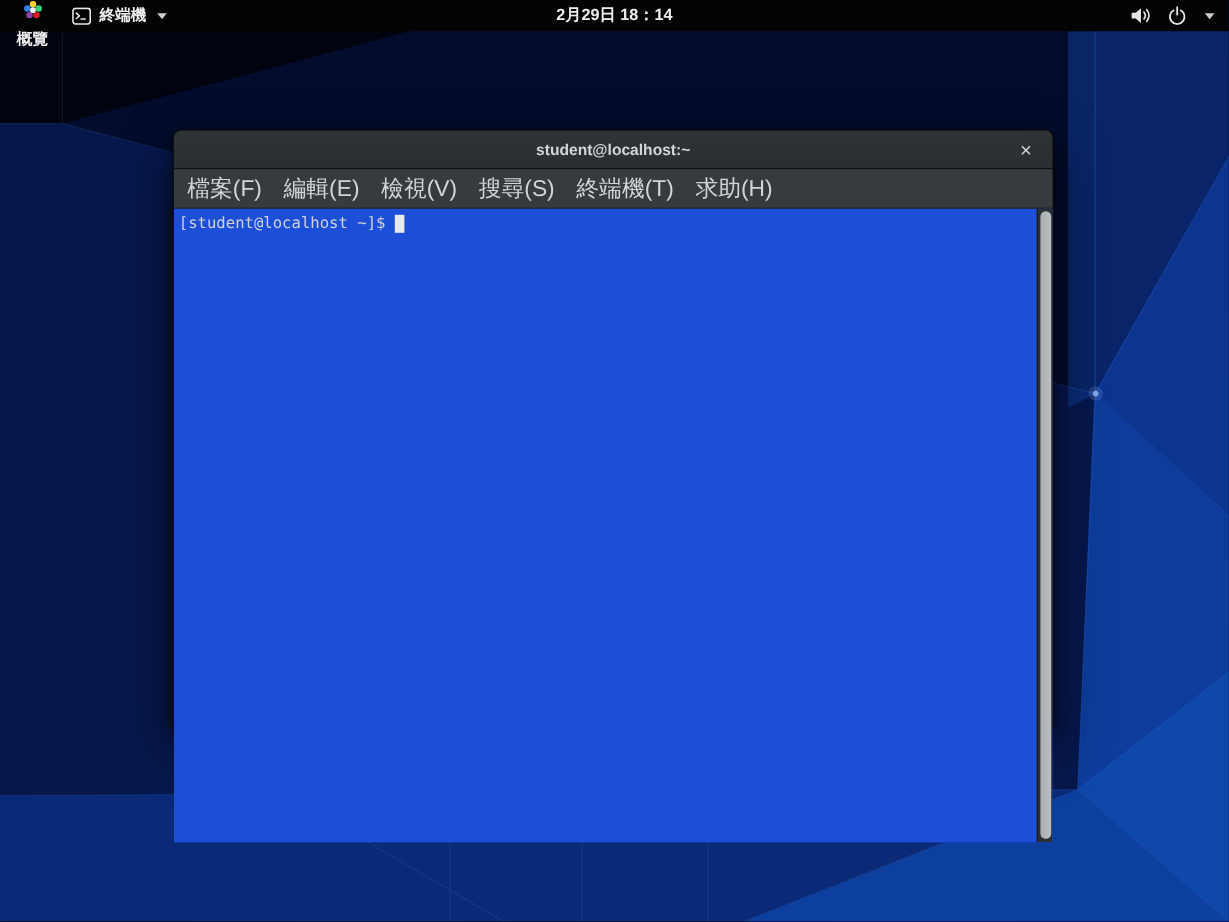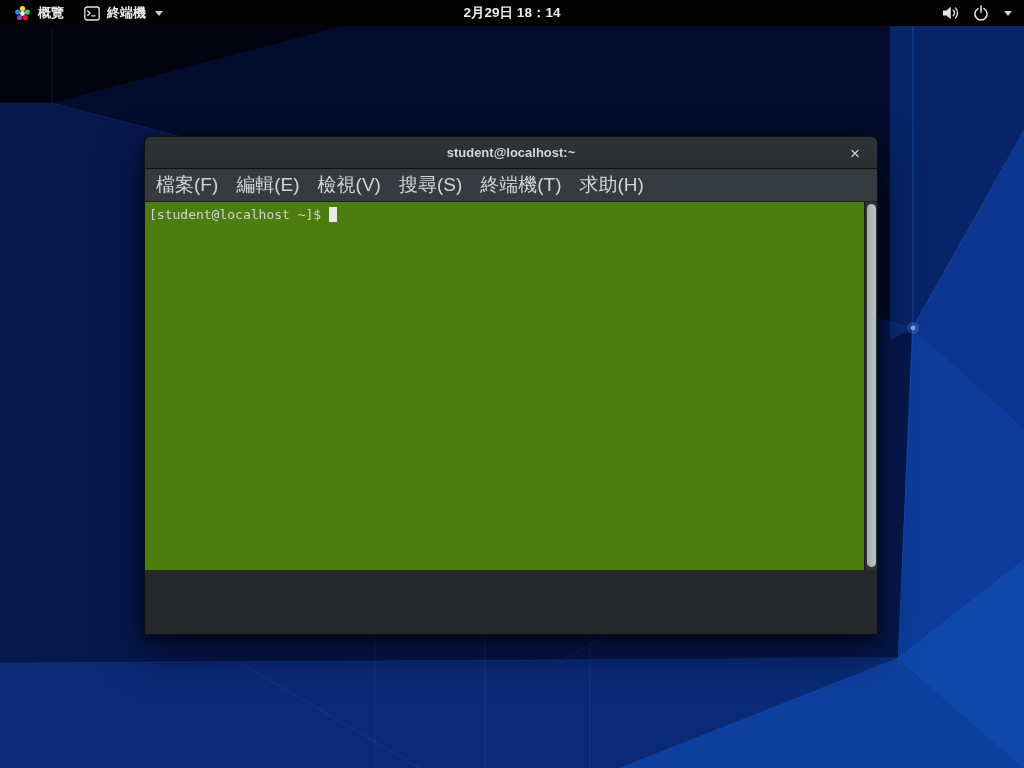--- a/index.html
+++ b/index.html
@@ -10,47 +10,47 @@
   .desktop { position:absolute; inset:0; width:1024px; height:768px; }
   .wallpaper { position:absolute; inset:0; }
 
   
   .top-bar { position:absolute; left:0; top:0; width:1024px; height:26px;
              background:#030303; display:flex; align-items:center;
              color:#eeeeee; font-size:13px; font-weight:600; z-index:50; }
   .tb-left { display:flex; align-items:center; height:100%; }
   .tb-item { display:flex; align-items:center; gap:7px; height:100%;
              padding:0 10px; cursor:default; }
-  .tb-item:first-child { padding-left:14px; }
+  .tb-item:first-child { padding-left:14px;flex-direction:column; }
   .tb-clock { position:absolute; left:0; right:0; text-align:center;
               font-weight:700; font-size:13.5px; pointer-events:none; }
   .tb-right { position:absolute; right:0; top:0; height:100%;
               display:flex; align-items:center; gap:13px; padding:0 12px; }
   .chevron { width:0; height:0; border-left:4.5px solid transparent;
              border-right:4.5px solid transparent; border-top:5px solid #cfcfcf;
              margin-left:2px; }
 
   
   .window { position:absolute; left:144px; top:108px; width:734px; height:499px;
             border-radius:7px 7px 0 0; z-index:20;
             box-shadow:0 16px 42px rgba(0,0,0,.55), 0 3px 10px rgba(0,0,0,.45);
-            border:1px solid rgba(10,12,13,.85); background:#24282b;margin-top:28px; }
+            border:1px solid rgba(10,12,13,.85); background:#24282b; }
   .titlebar { height:32px; background:linear-gradient(#2e3336,#2a2e31);
               border-radius:6px 6px 0 0; position:relative;
               display:flex; align-items:center; justify-content:center;
               border-bottom:1px solid #0e1011; }
   .title { color:#d2d6d8; font-size:13px; font-weight:700; }
   .close-btn { position:absolute; right:8px; top:0; height:32px; width:28px;
                display:flex; align-items:center; justify-content:center;
                color:#d2d6d8; font-size:17px; line-height:1; cursor:default; }
   .menubar { height:33px; background:#353b3e; display:flex; align-items:center;
              padding-left:2px; border-bottom:1px solid #1d2022; }
   .menu-item { color:#d1d5d7; font-size:19px; padding:0 9px; height:100%;
                display:flex; align-items:center; cursor:default; }
-  .term { position:relative; height:368px; background:#4d7c0f;
+  .term { position:relative; height:528px; background:#1d4ed8;
           font-family:"DejaVu Sans Mono", monospace; font-size:13px;
           color:#cfd3d4; overflow:hidden; }
   .term-line { padding:5px 0 0 4px; white-space:pre; display:flex; align-items:center; }
   .cursor { display:inline-block; width:8px; height:15px; background:#e9ebeb;
             margin-left:8px; }
   .scrollbar { position:absolute; top:0; right:0; width:13px; height:100%;
                background:#2b3033; border-left:1px solid #17191b; }
   .thumb { position:absolute; top:2px; left:2px; width:9px; height:calc(100% - 5px);
            background:linear-gradient(90deg,#a8adaf,#bcc0c2);
            border-radius:4.5px; }

